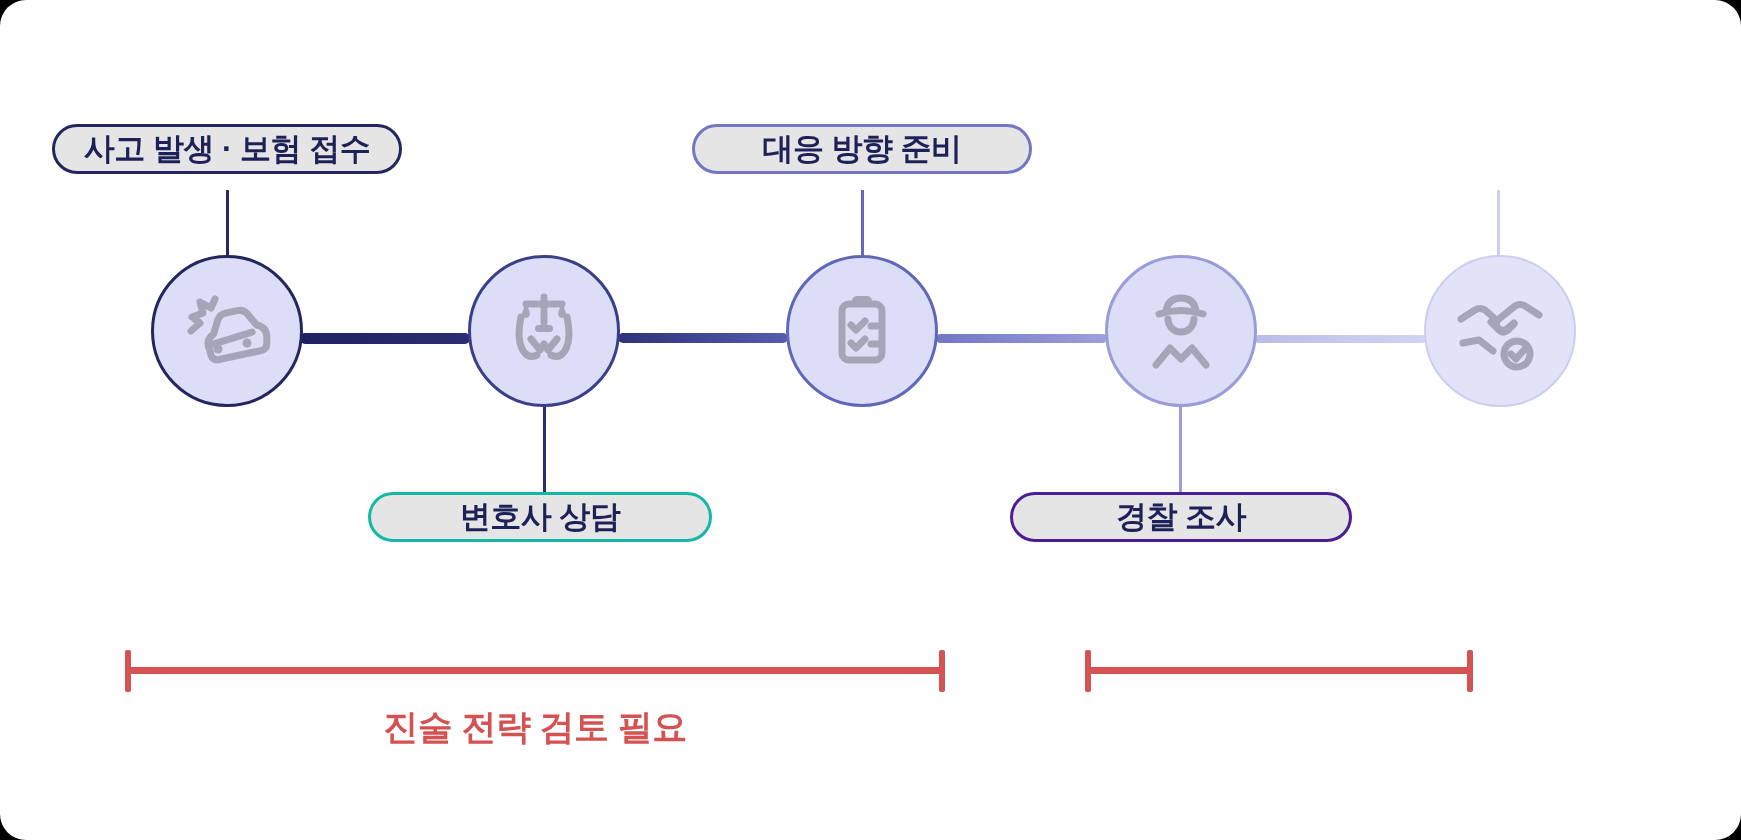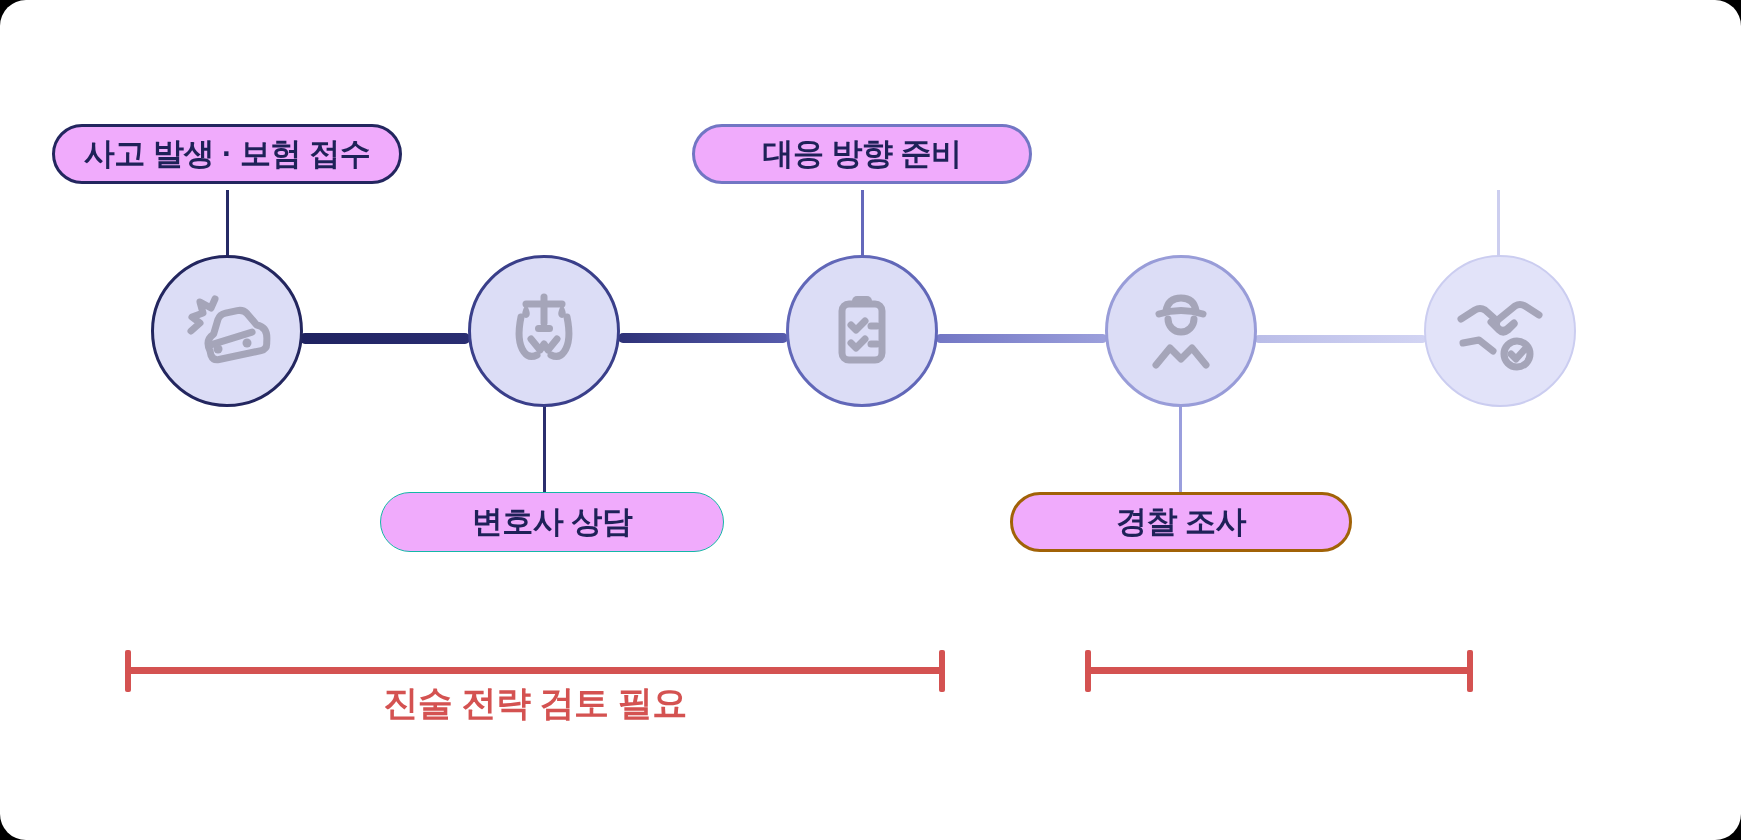--- a/index.html
+++ b/index.html
@@ -11,32 +11,32 @@
     overflow:hidden;
   }
   .card{
     position:absolute;inset:0;
     background:#fff;
     border-radius:26px;
   }
   
   .pill{
     position:absolute;
-    height:60px;
+    height:50px;
     border-radius:36px;
-    background:#f0abfc;
+    background:#e5e5e5;
     display:flex;align-items:center;justify-content:center;
     font-size:31px;font-weight:700;color:#1e2158;
     letter-spacing:-0.5px;
     box-sizing:border-box;
   }
   .pill-1{left:52px;top:124px;width:350px;border:3px solid #23265f;}
-  .pill-2{left:380px;top:492px;width:344px;border:1px solid #14b8a6;}
+  .pill-2{left:368px;top:492px;width:344px;border:3px solid #14b8a6;}
   .pill-3{left:692px;top:124px;width:340px;border:3px solid #7276c4;text-align:right;}
-  .pill-4{left:1010px;top:492px;width:342px;border:3px solid #a16207;text-align:center;}
+  .pill-4{left:1010px;top:492px;width:342px;border:3px solid #4c1d95;text-align:center;}
   .pill-5{left:1329px;top:124px;width:342px;border:3px solid #c6c8ee;}
   
   .circle{
     position:absolute;top:255px;
     width:152px;height:152px;border-radius:50%;
     background:#dcddf6;
     display:flex;align-items:center;justify-content:center;
     box-sizing:border-box;
   }
   .c1{left:151px;border:3px solid #23265f;}
@@ -60,21 +60,21 @@
   .vl5{left:1497px;top:190px;height:66px;background:#ccceef;}
   
   .bracket{position:absolute;top:650px;height:42px;}
   .bracket .cap{position:absolute;top:0;width:6px;height:42px;background:#d45251;border-radius:2px;}
   .bracket .cap.left{left:0;}
   .bracket .cap.right{right:0;}
   .bracket .bar{position:absolute;top:17px;left:0;right:0;height:7px;background:#d45251;border-radius:2px;}
   .bk1{left:125px;width:820px;}
   .bk2{left:1085px;width:388px;}
   .annot-text{
-    position:absolute;top:680px;width:600px;
+    position:absolute;top:704px;width:600px;
     text-align:center;
     font-size:35px;font-weight:700;color:#d45251;
     letter-spacing:-0.5px;
   }
   .at1{left:235px;}
   .at2{left:979px;}
   
   .ic{stroke:#a5a5b9;fill:none;stroke-width:7;stroke-linecap:round;stroke-linejoin:round;}
   .icf{fill:#a5a5b9;stroke:none;}
 </style>

